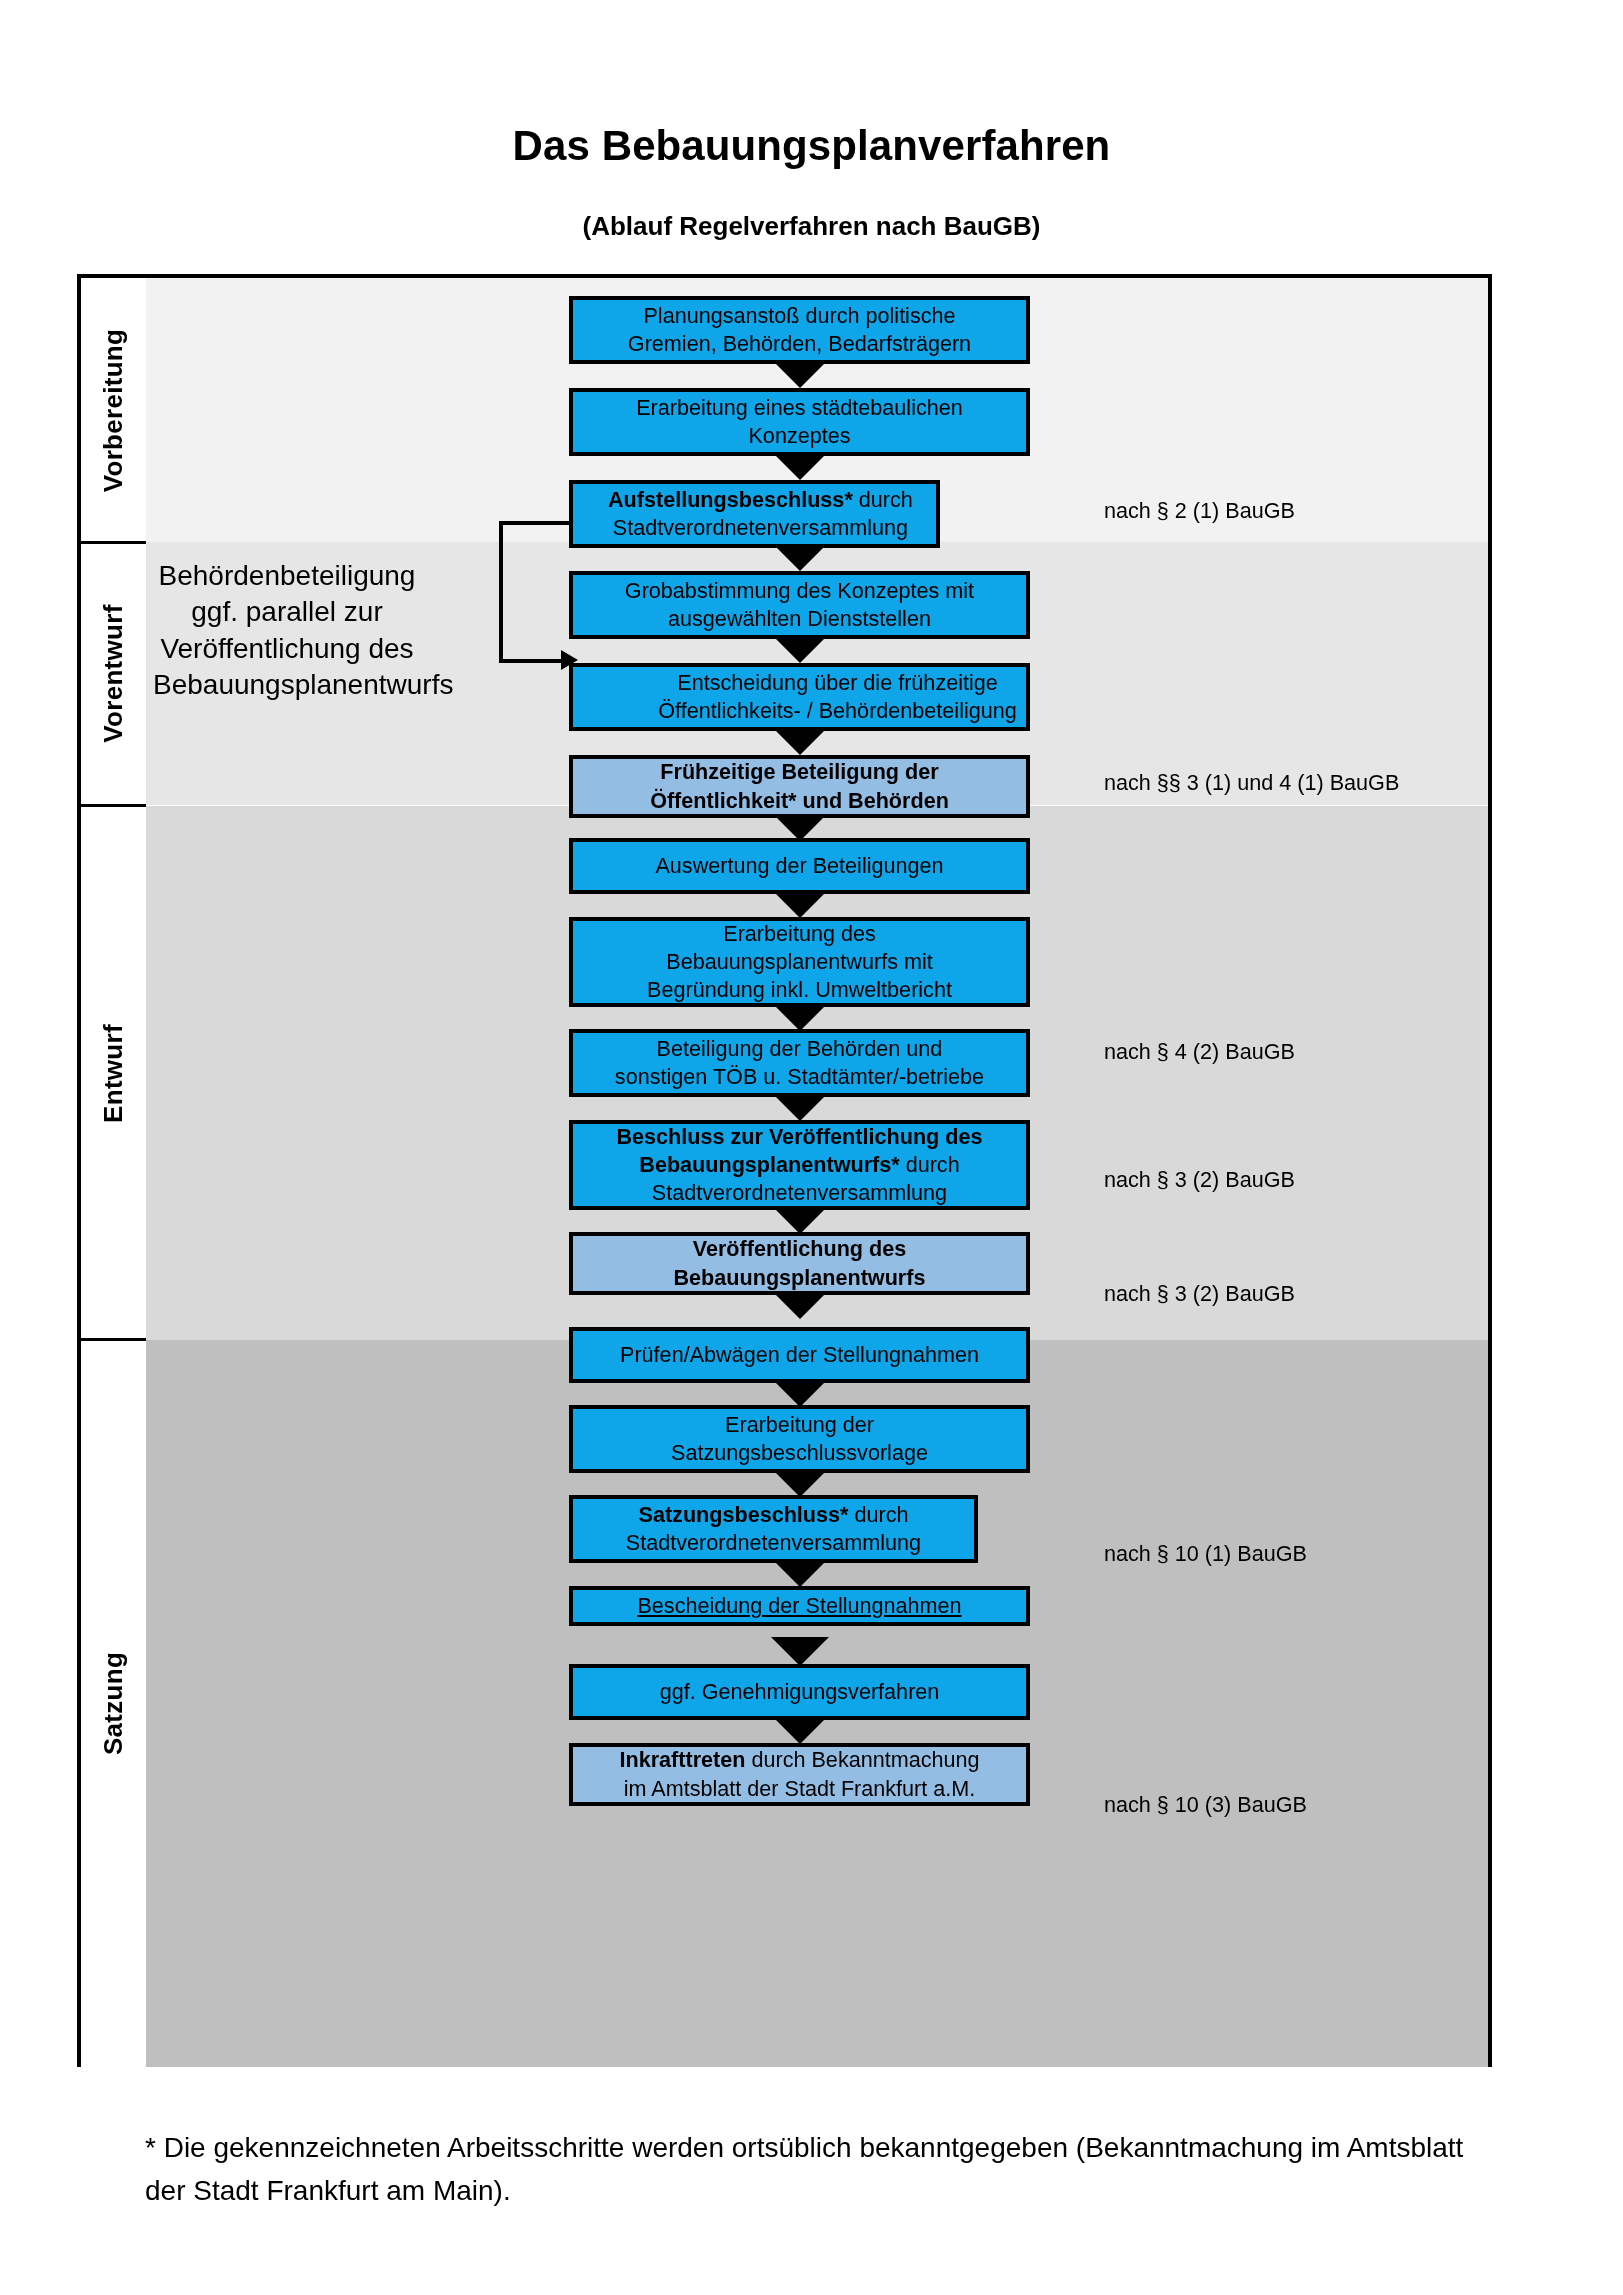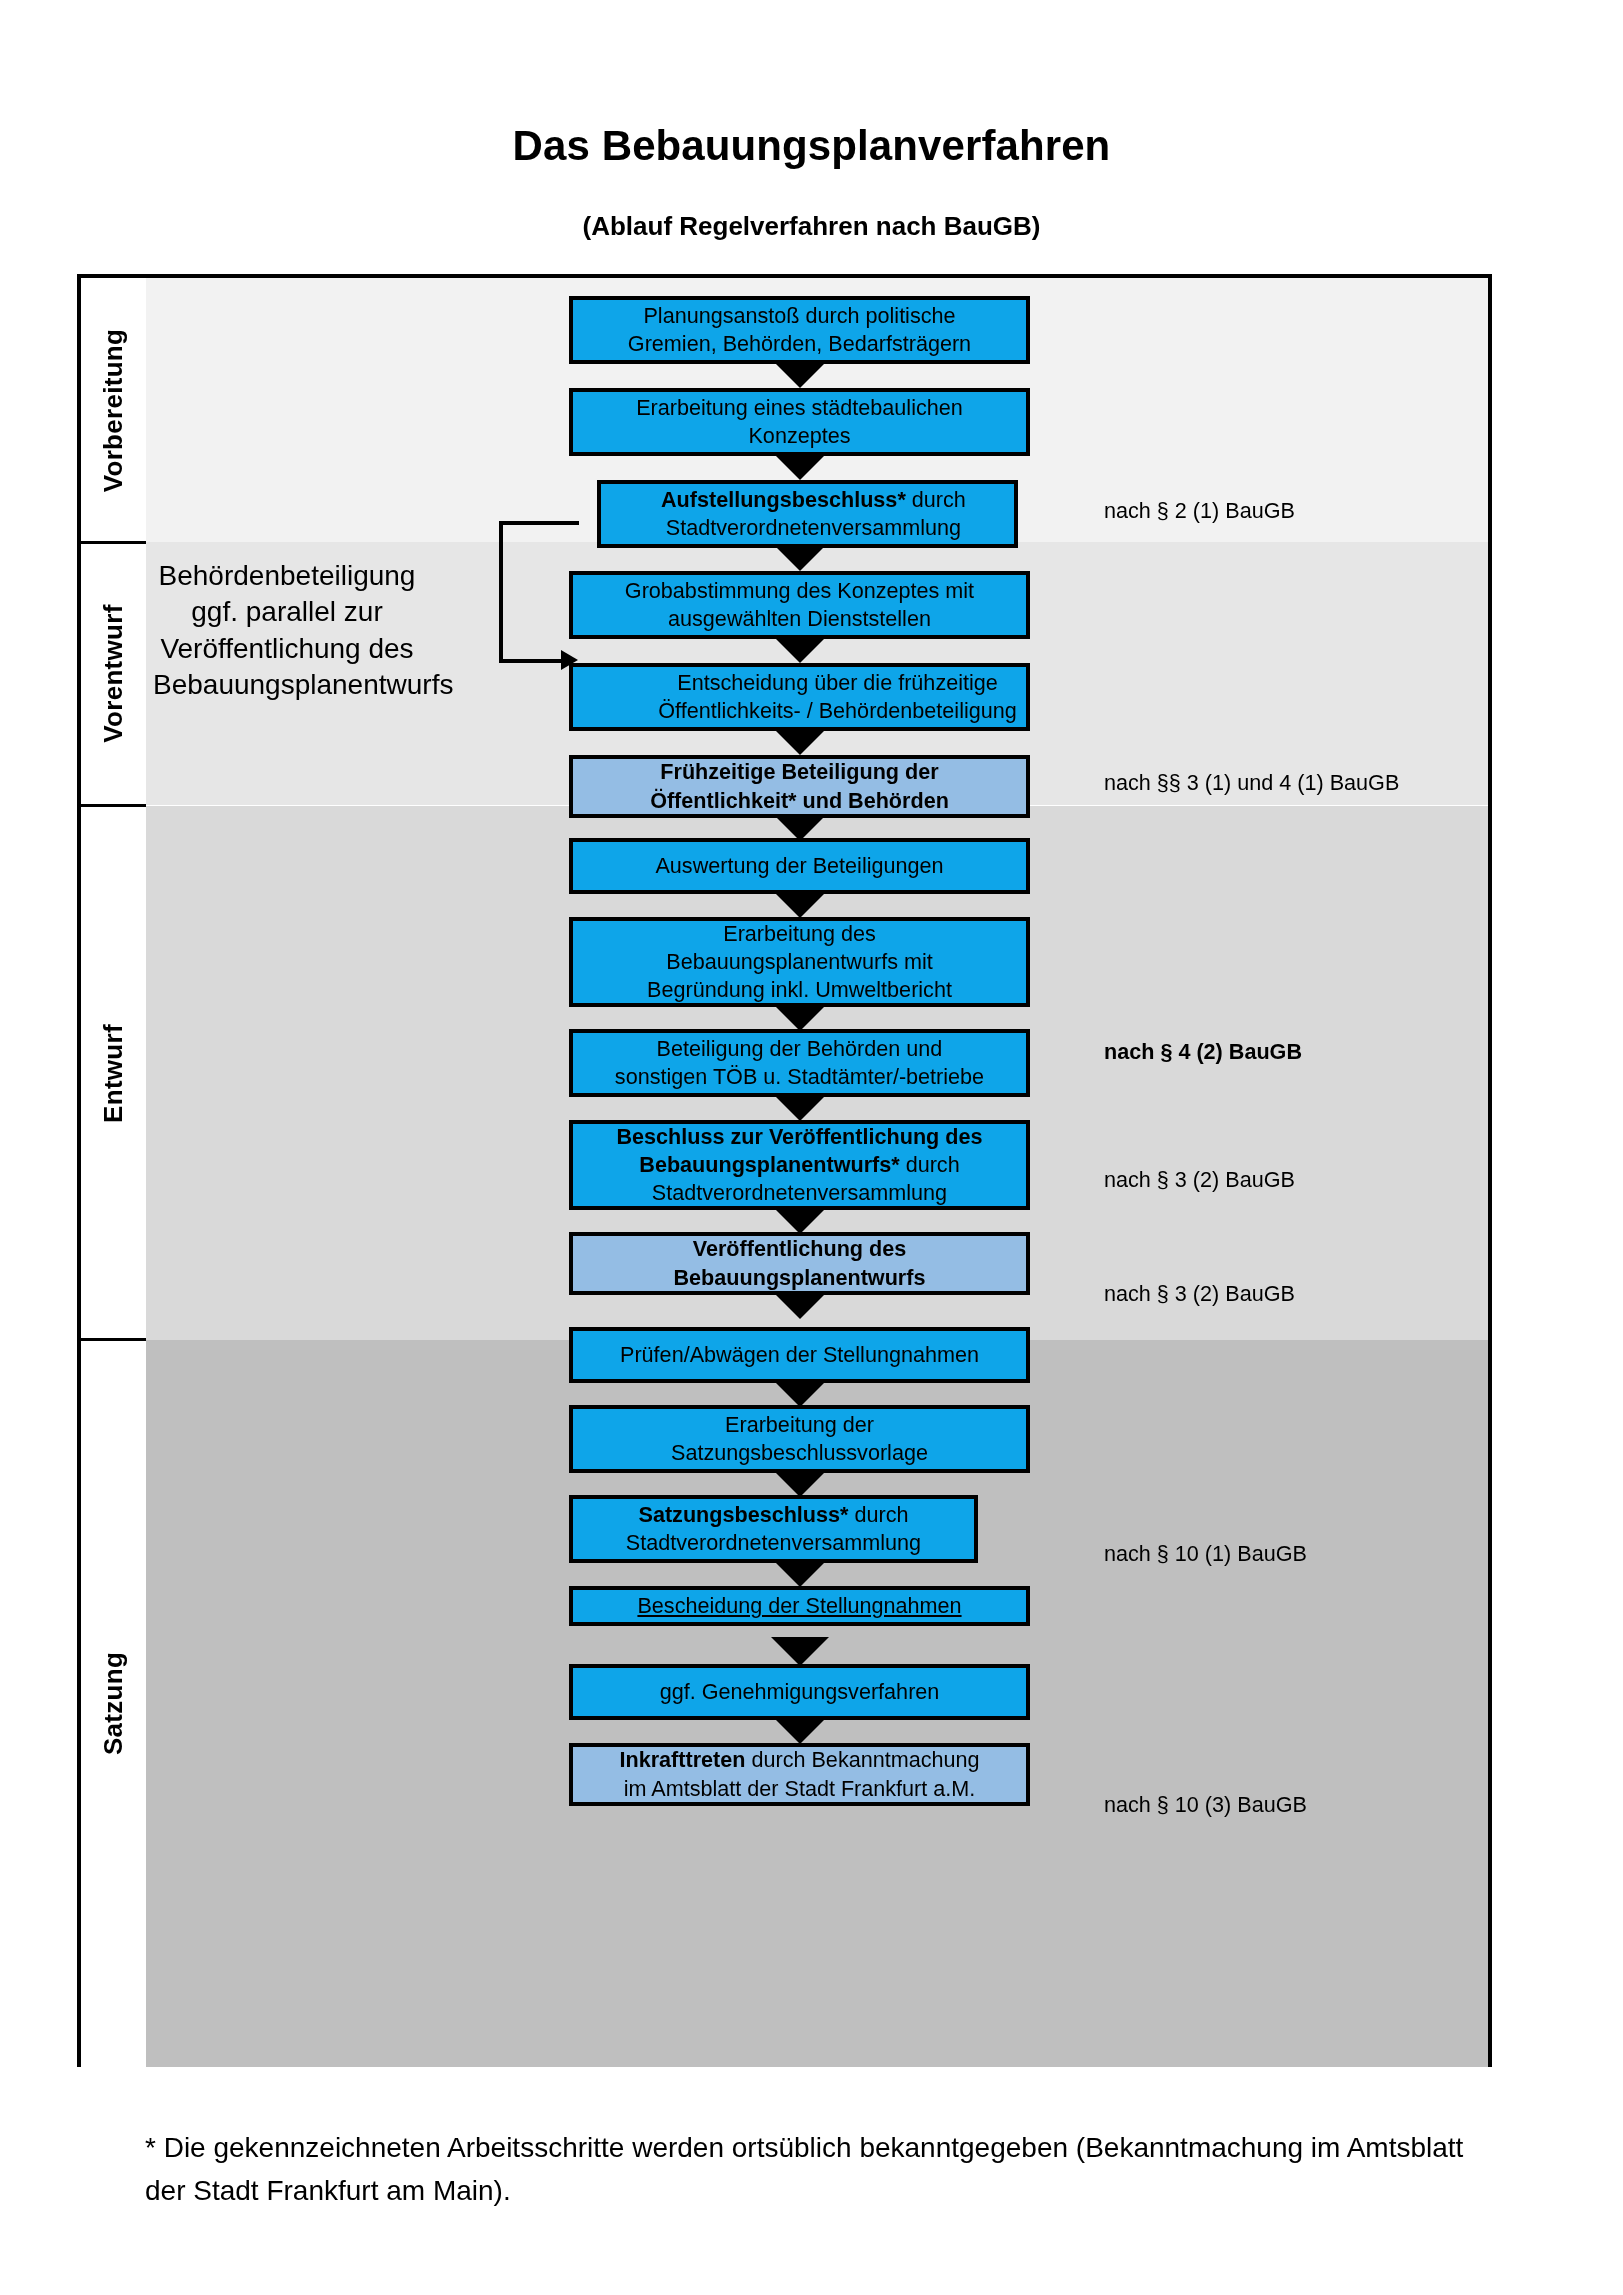--- a/index.html
+++ b/index.html
@@ -147,21 +147,21 @@
           </div>
         </div>
         <div class="arrow" style="left: 690px; top: 81px;"></div>
         <div class="pbox" style="left: 488px; width: 461px; top: 110px; height: 68px;">
           <div>
             <div>Erarbeitung eines städtebaulichen</div>
             <div>Konzeptes</div>
           </div>
         </div>
         <div class="arrow" style="left: 690px; top: 173px;"></div>
-        <div class="pbox" style="left: 516px; width: 421px; top: 202px; height: 68px; padding-left: 21px;">
+        <div class="pbox" style="left: 488px; width: 371px; top: 202px; height: 68px; padding-left: 21px;">
           <div>
             <div><b>Aufstellungsbeschluss*</b> durch</div>
             <div>Stadtverordnetenversammlung</div>
           </div>
         </div>
         <div class="arrow" style="left: 690px; top: 264px;"></div>
         <div class="pbox" style="left: 488px; width: 461px; top: 293px; height: 68px;">
           <div>
             <div>Grobabstimmung des Konzeptes mit</div>
             <div>ausgewählten Dienststellen</div>
@@ -251,21 +251,21 @@
         </div>
         <div class="arrow" style="left: 690px; top: 1437px;"></div>
         <div class="pbox blue" style="left: 488px; width: 461px; top: 1465px; height: 63px;">
           <div>
             <div><b>Inkrafttreten</b> durch Bekanntmachung</div>
             <div>im Amtsblatt der Stadt Frankfurt a.M.</div>
           </div>
         </div>
         <div class="ref" style="left: 988px; top: 220px;">nach § 2 (1) BauGB</div>
         <div class="ref" style="left: 988px; top: 492px;">nach §§ 3 (1) und 4 (1) BauGB</div>
-        <div class="ref" style="left: 988px; top: 761px; font-weight: bold;">nach § 4 (2) BauGB</div>
+        <div class="ref" style="left: 988px; top: 761px;">nach § 4 (2) BauGB</div>
         <div class="ref" style="left: 988px; top: 889px;">nach § 3 (2) BauGB</div>
         <div class="ref" style="left: 988px; top: 1003px;">nach § 3 (2) BauGB</div>
         <div class="ref" style="left: 988px; top: 1263px;">nach § 10 (1) BauGB</div>
         <div class="ref" style="left: 988px; top: 1514px;">nach § 10 (3) BauGB</div>
       </div>
   </div>
 
   <div class="footnote">* Die gekennzeichneten Arbeitsschritte werden ortsüblich bekanntgegeben (Bekanntmachung im Amtsblatt  der Stadt Frankfurt am Main).</div>
 
 </div>

